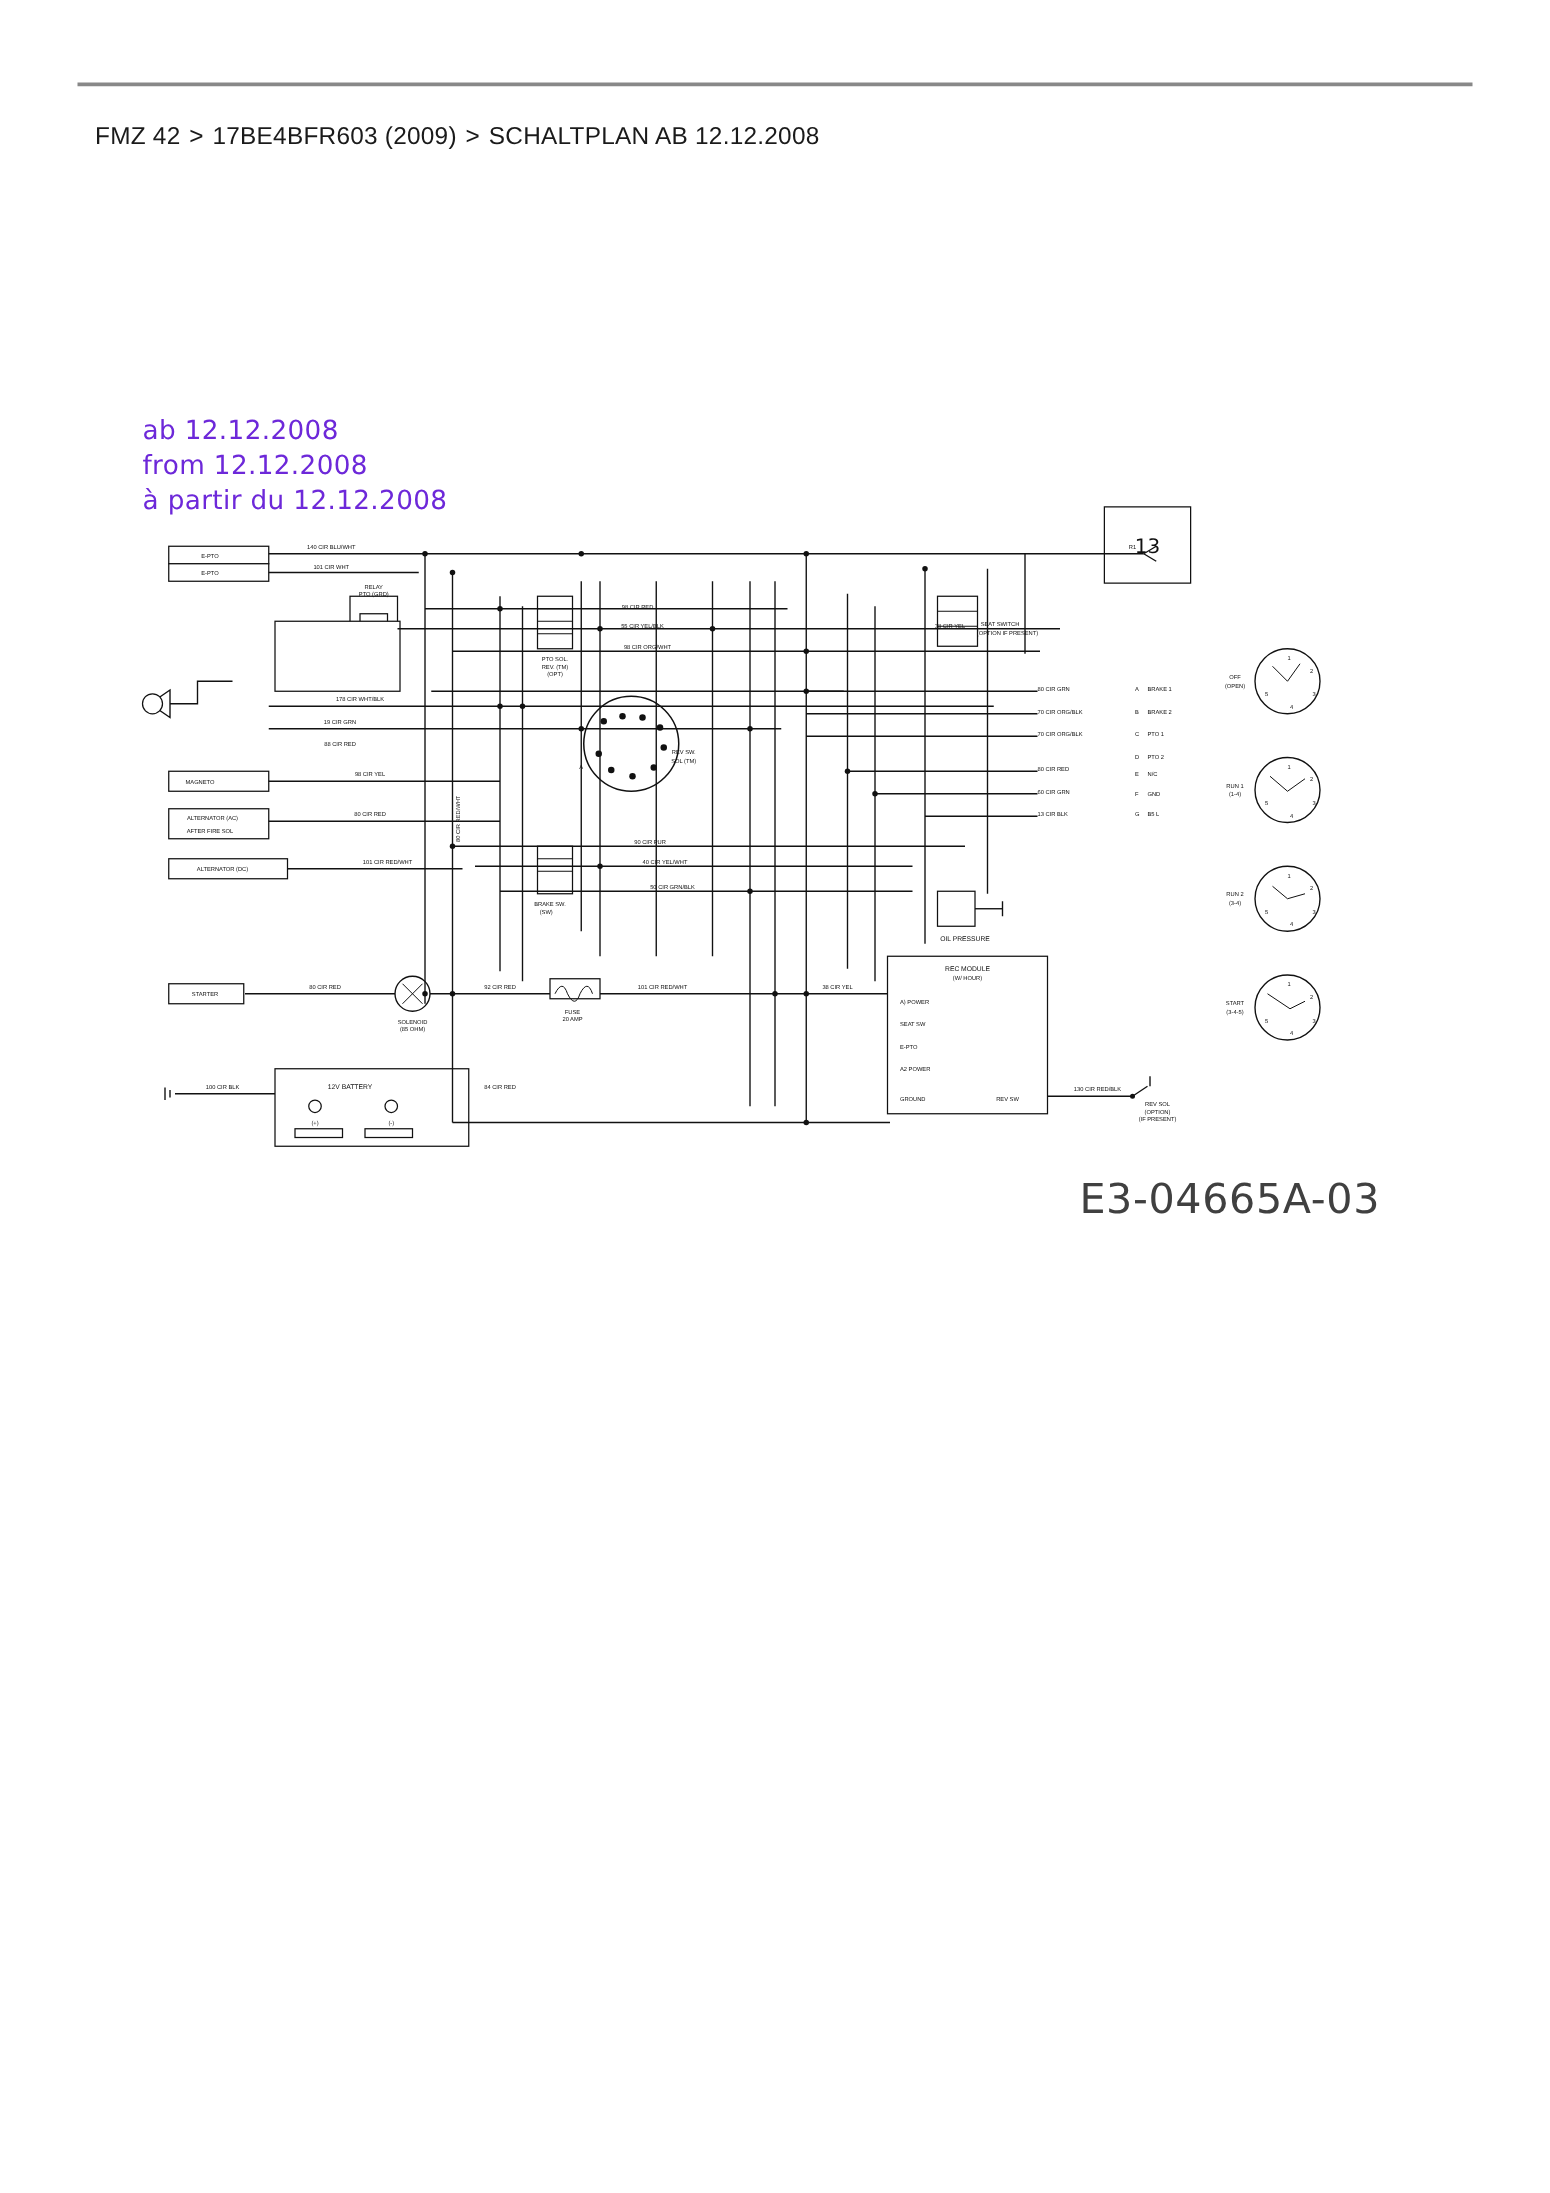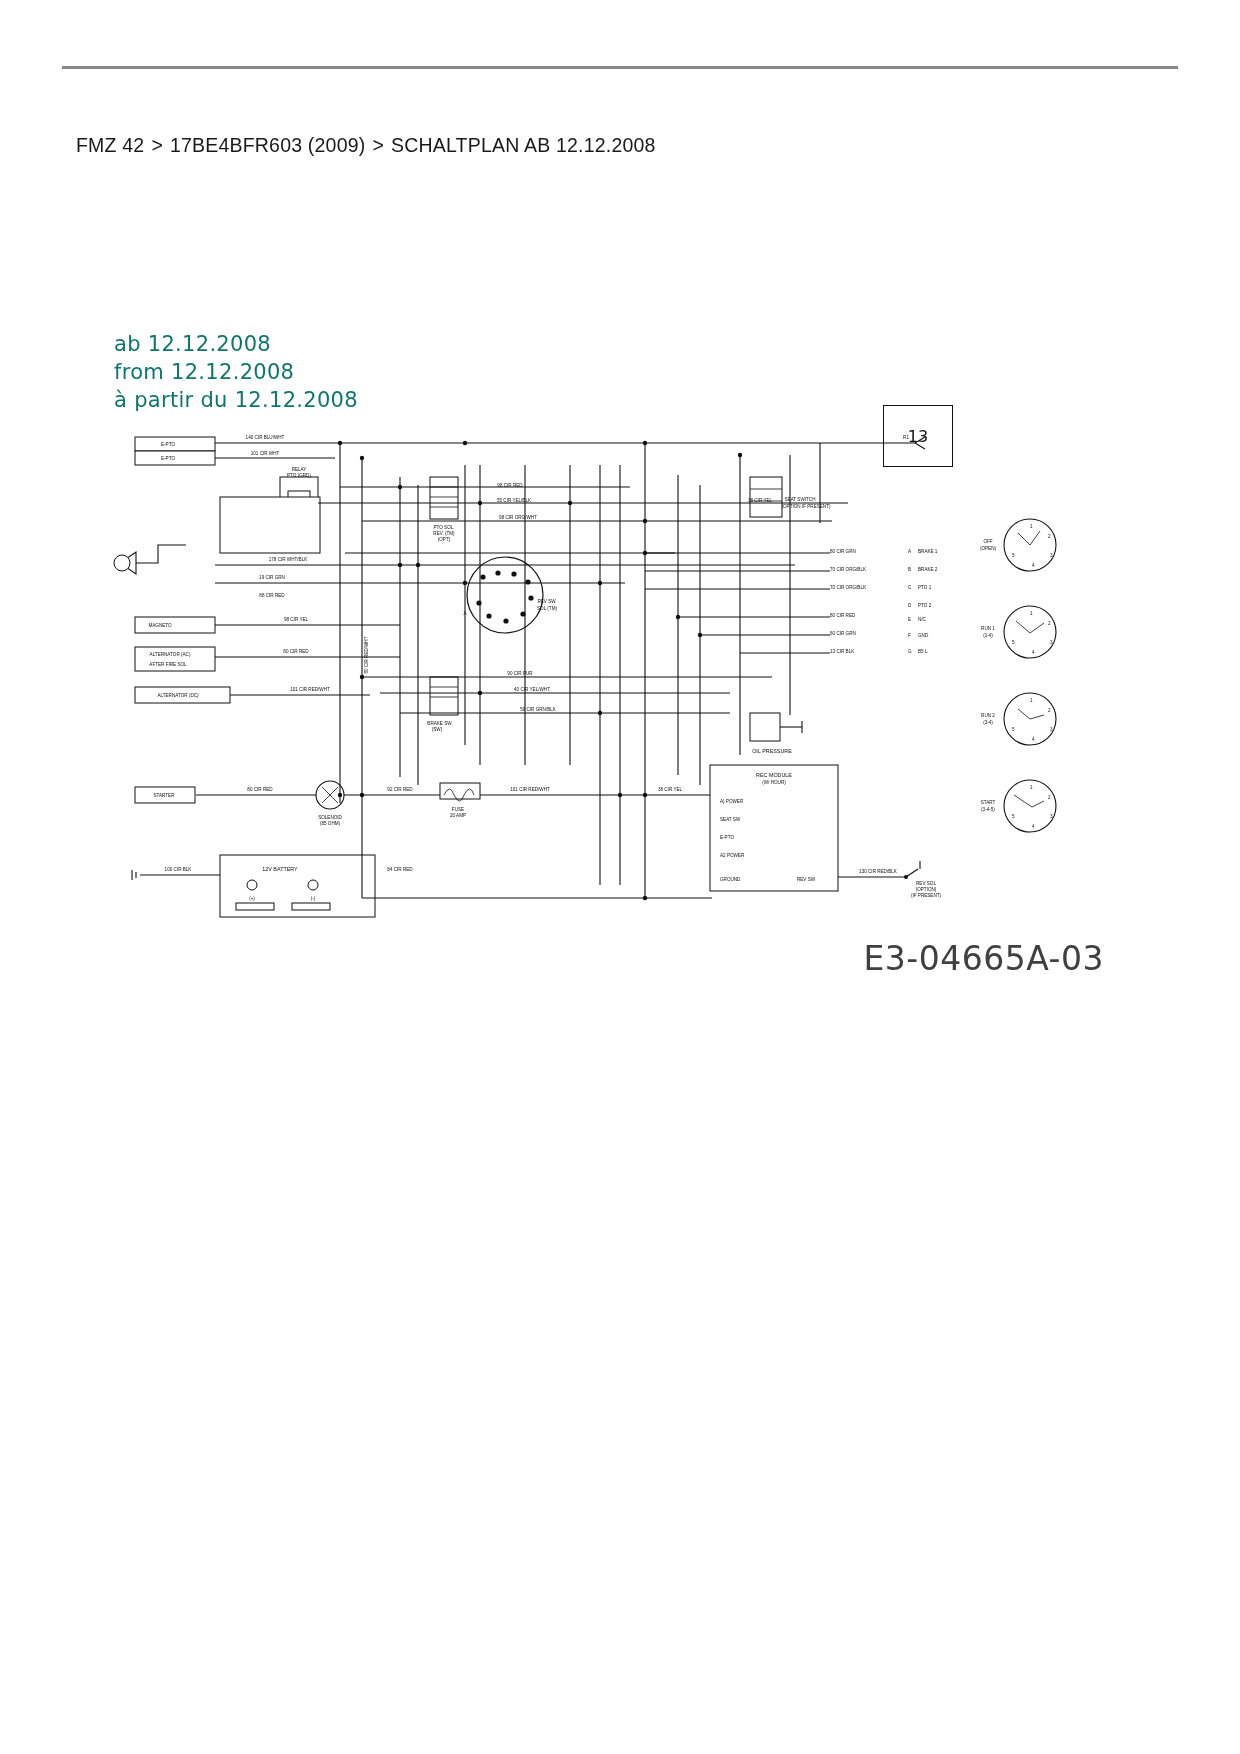--- a/index.html
+++ b/index.html
@@ -28,40 +28,39 @@
     background: #888;
   }
   .breadcrumb {
     position: absolute;
     left: 76px;
     top: 98px;
     font-size: 19.5px;
     letter-spacing: 0.2px;
     color: #1a1a1a;
     white-space: nowrap;
-    margin-top: 36px;
   }
   .breadcrumb span.sep {
     padding: 0 7px;
     color: #1a1a1a;
   }
   .diagram-wrap {
     position: absolute;
     left: 100px;
     top: 325px;
     width: 1010px;
     height: 655px;
   }
   .dates {
     position: absolute;
     left: 14px;
     top: 6px;
     font-size: 21px;
     line-height: 1.33;
-    color: #0f766e;
+    color: #6d28d9;
     font-family: "DejaVu Sans", sans-serif;
     letter-spacing: 0.3px;
   }
   .partnum {
     position: absolute;
     right: 6px;
     bottom: 2px;
     font-size: 33px;
     letter-spacing: 0.5px;
     color: #404040;

